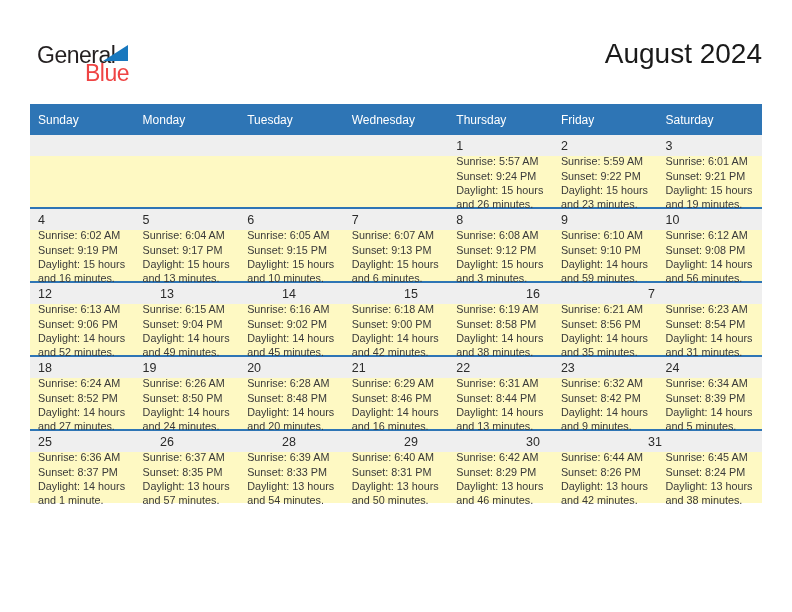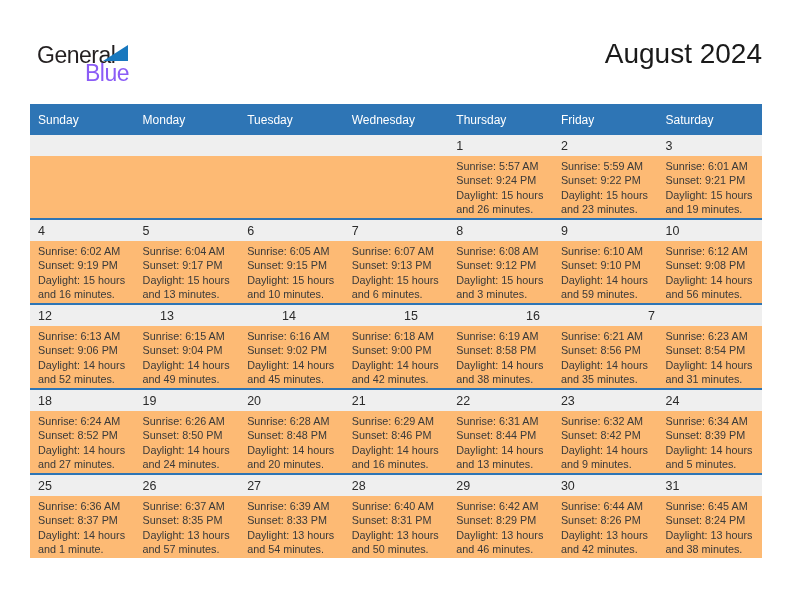--- a/index.html
+++ b/index.html
@@ -6,37 +6,37 @@
   html,body { background:#ffffff; }
   body { width:792px; height:612px; font-family:"Liberation Sans", sans-serif; position:relative; overflow:hidden; }
 
   .page { position:absolute; left:0; top:0; width:792px; height:612px; background:#fff; }
 
   
   .logo { position:absolute; left:37px; top:42px; width:110px; height:44px; }
   .logo-general { position:absolute; left:0; top:0; font-size:23px; letter-spacing:-0.5px; color:#231f20; }
   .logo-triangle { position:absolute; left:66px; top:3px; width:25px; height:16px;
                    background:#1878be; clip-path:polygon(0 100%, 100% 0, 100% 100%); }
-  .logo-blue { position:absolute; left:48px; top:18px; font-size:23px; letter-spacing:-0.5px; color:#8b5cf6; }
+  .logo-blue { position:absolute; left:48px; top:18px; font-size:23px; letter-spacing:-0.5px; color:#ef4444; }
 
   
   .title-block { position:absolute; right:30px; top:38px; text-align:right; }
   .month-title { font-size:28px; color:#1a1a1a; line-height:32px; }
   .location { font-size:17px; color:#1a1a1a; line-height:22px; margin-top:6px; }
 
   
   .calendar { position:absolute; left:30px; top:104px; width:732px; }
   .weekday-row { display:flex; background:#2e75b5; height:31px; align-items:center; }
   .weekday-cell { flex:1 1 0; color:#ffffff; font-size:12px; padding-left:8px; overflow:hidden; white-space:nowrap; }
 
   .week-row { border-top:2px solid #2e75b5; }
   .week-row:first-of-type { border-top:none; }
   .number-band { display:flex; background:#efefef; height:21px; }
   .number-cell { flex:1 1 0; padding:4px 0 0 8px; font-size:12.5px; color:#2b2b2b; }
-  .content-band { display:flex; height:62px; background:#fdba74; }
+  .content-band { display:flex; height:51px; background:#fef9c3;align-items:center; }
   .content-cell { flex:1 1 0; padding:3px 4px 0 8px; font-size:10.8px; line-height:14.4px; color:#3a3a3a; overflow:hidden; }
 </style>
 </head>
 <body>
 
 <div class="page">
 
   <div class="logo">
     <span class="logo-general">General</span>
     <span class="logo-triangle"></span>
@@ -254,21 +254,20 @@
               <div>Sunset: 8:39 PM</div>
               <div>Daylight: 14 hours</div>
               <div>and 5 minutes.</div>
             </div>
           </div>
         </div>
         <div class="week-row">
           <div class="number-band">
             <div class="number-cell">25</div>
             <div class="number-cell">26</div>
-            <div class="number-cell">27</div>
             <div class="number-cell">28</div>
             <div class="number-cell">29</div>
             <div class="number-cell">30</div>
             <div class="number-cell">31</div>
           </div>
           <div class="content-band">
             <div class="content-cell">
               <div>Sunrise: 6:36 AM</div>
               <div>Sunset: 8:37 PM</div>
               <div>Daylight: 14 hours</div>

